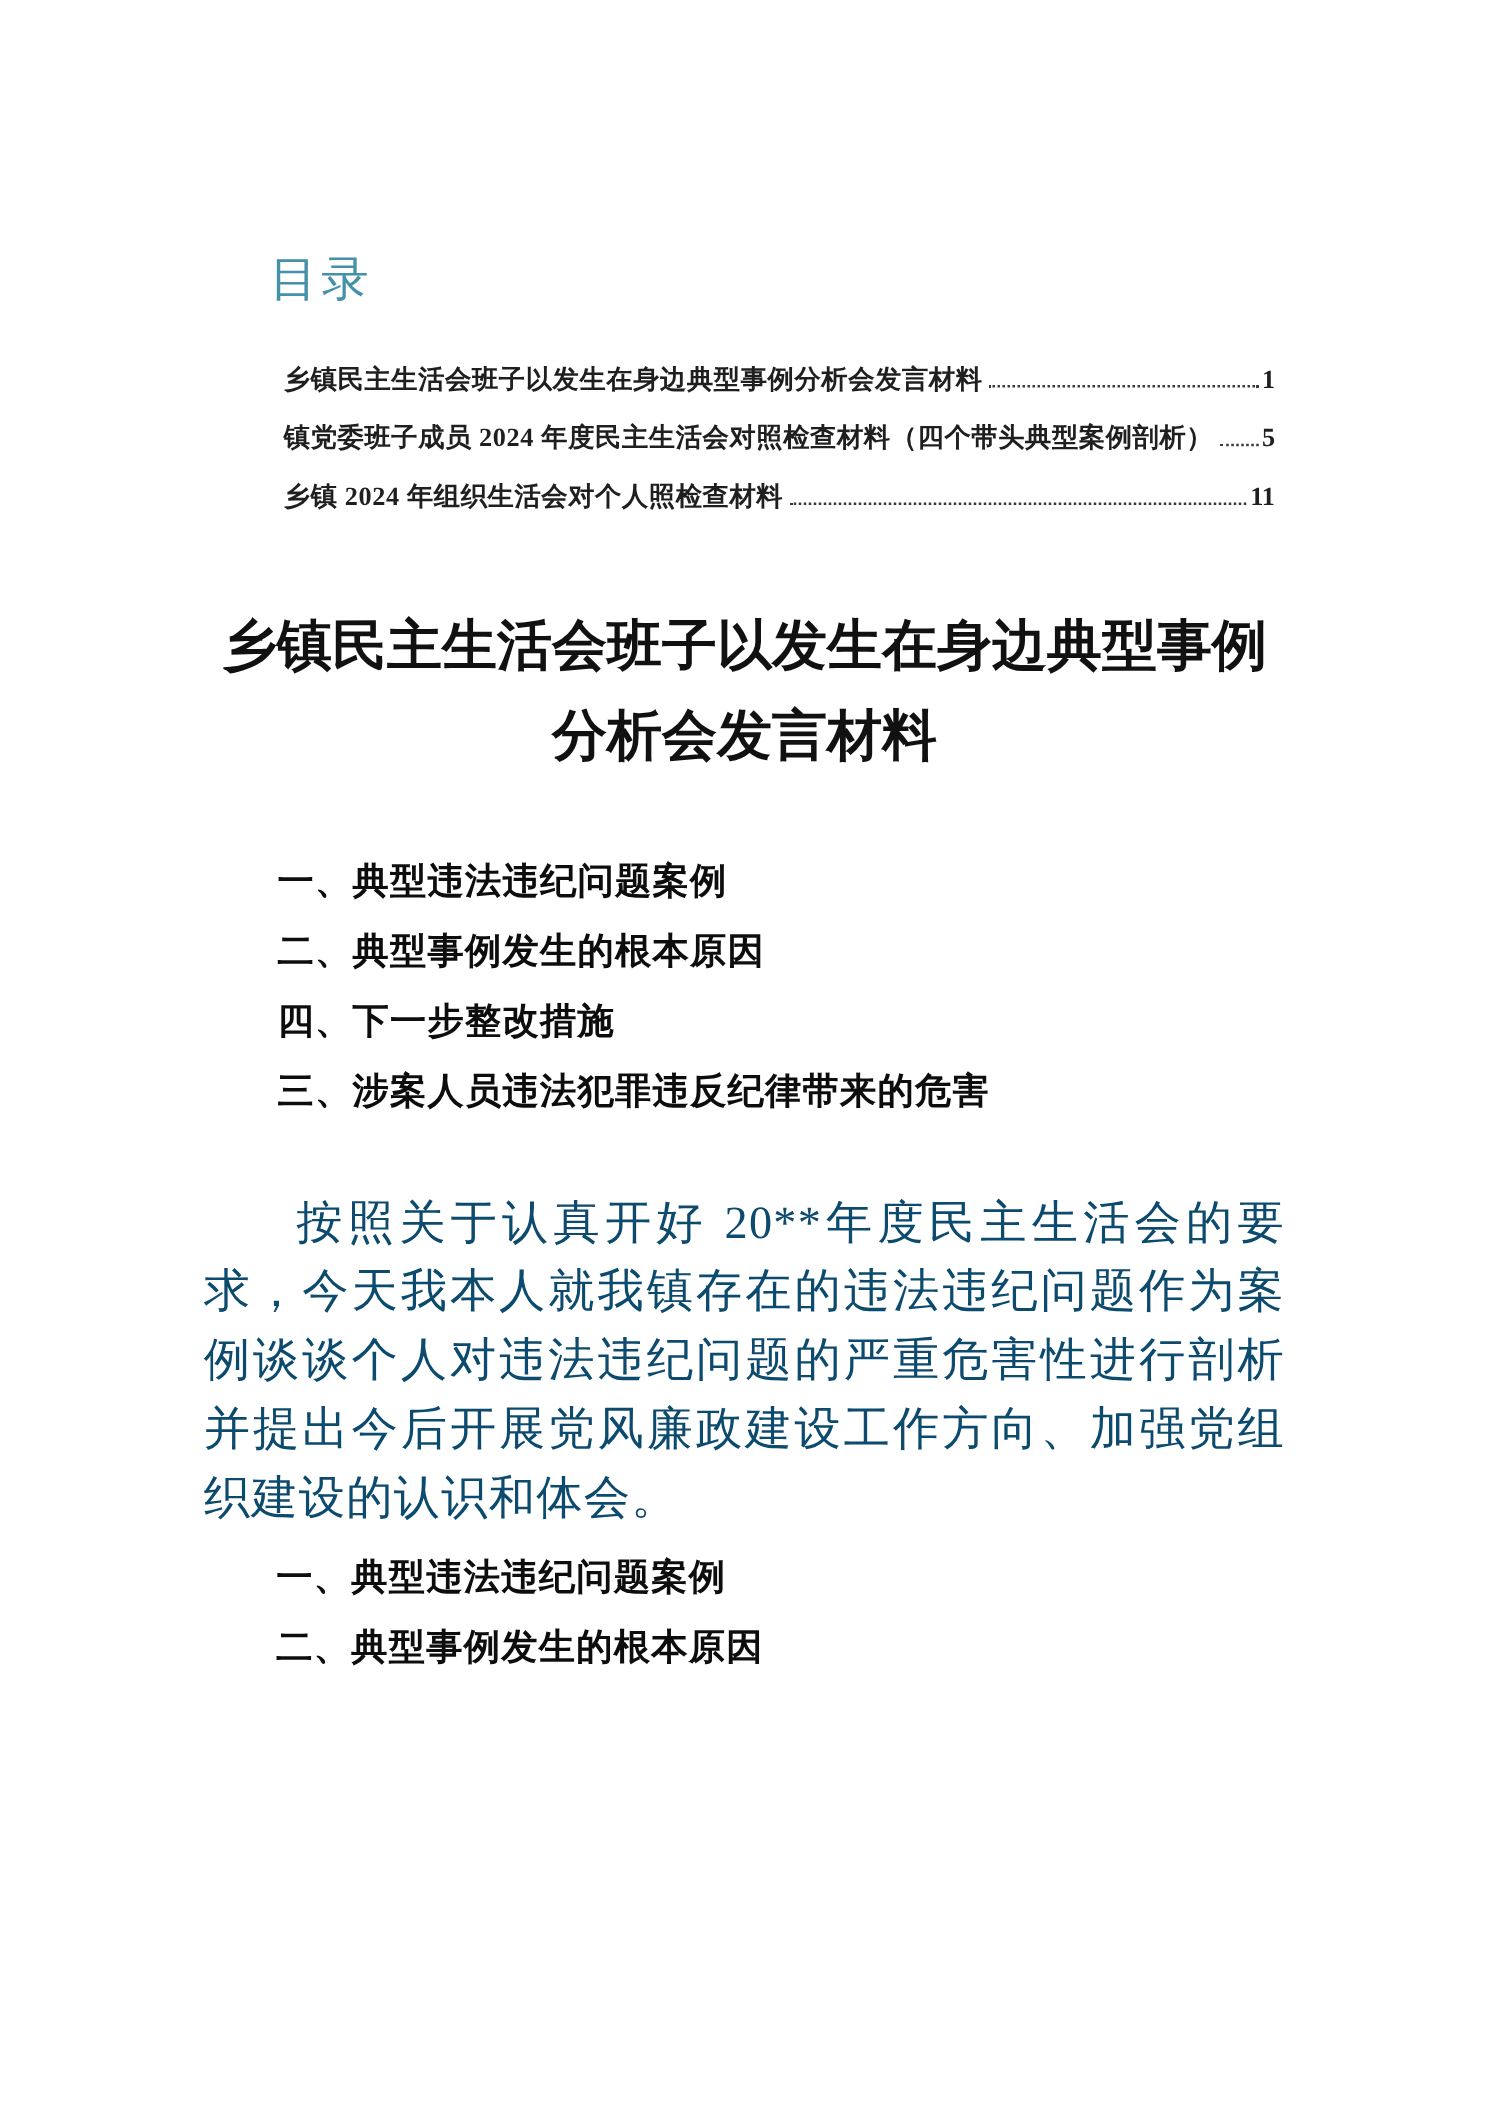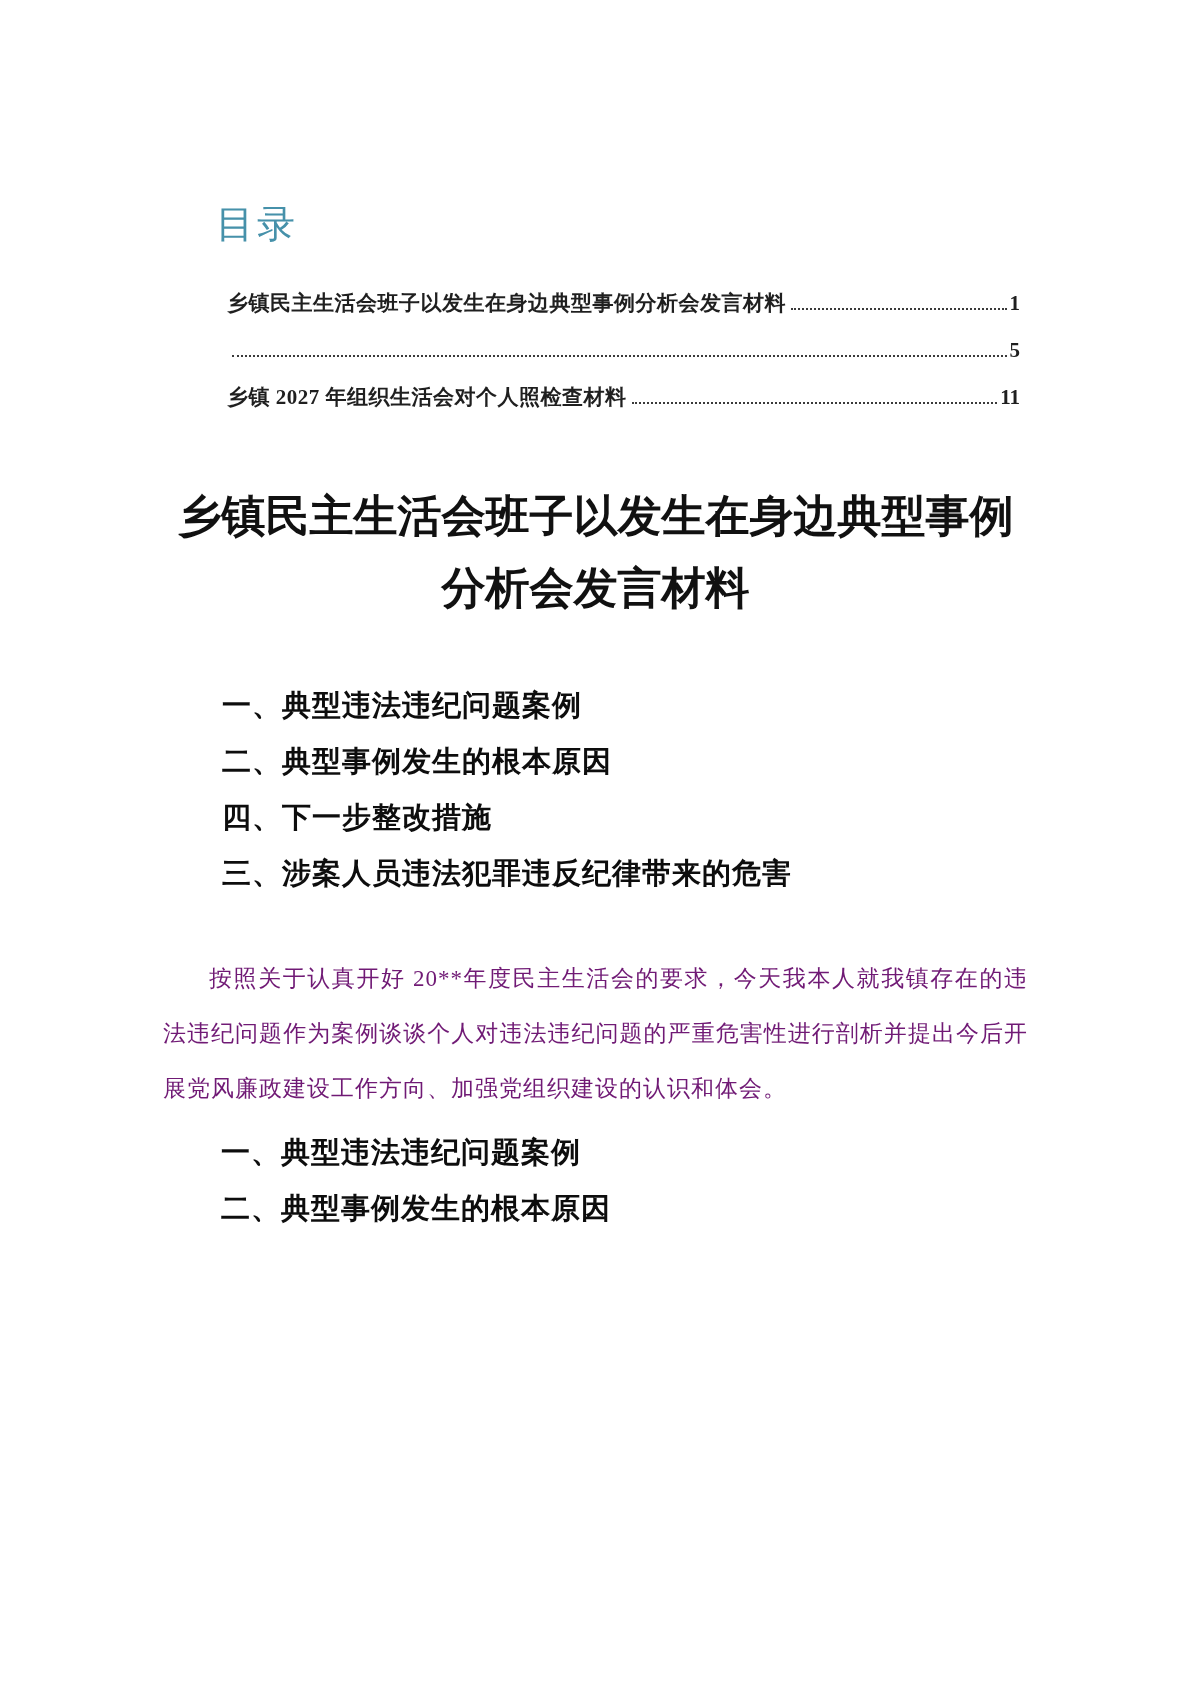--- a/index.html
+++ b/index.html
@@ -77,23 +77,23 @@
     line-height: 56px;
     color: #0d0d0d;
     letter-spacing: 1px;
   }
   
   .content {
     margin: 0 162px 0 163px;
   }
   .para-body {
     font-family: "Liberation Serif", serif;
-    font-size: 23px;
+    font-size: 37px;
     line-height: 55px;
-    color: #701a75;
+    color: #0c4a6e;
     text-indent: 2em;
     text-align: justify;
     text-justify: inter-character;
     letter-spacing: 1px;
     word-break: break-all;
   }
   .para-heading {
     font-family: "Liberation Sans", sans-serif;
     font-weight: 700;
     font-size: 29px;
@@ -114,25 +114,26 @@
 
   <div class="mulu-heading" style="color:#4691aa;">目录</div>
 
   <div class="toc">
     <div class="toc-row">
       <span class="toc-label">乡镇民主生活会班子以发生在身边典型事例分析会发言材料</span>
       <span class="toc-leader"></span>
       <span class="toc-page">1</span>
     </div>
     <div class="toc-row">
+      <span class="toc-label">镇党委班子成员 2024 年度民主生活会对照检查材料（四个带头典型案例剖析）</span>
       <span class="toc-leader"></span>
       <span class="toc-page">5</span>
     </div>
     <div class="toc-row">
-      <span class="toc-label">乡镇 2027 年组织生活会对个人照检查材料</span>
+      <span class="toc-label">乡镇 2024 年组织生活会对个人照检查材料</span>
       <span class="toc-leader"></span>
       <span class="toc-page">11</span>
     </div>
   </div>
 
   <h1 class="doc-title">乡镇民主生活会班子以发生在身边典型事例分析会发言材料</h1>
 
   <div class="outline">
     <div class="outline-item">一、典型违法违纪问题案例</div>
     <div class="outline-item">二、典型事例发生的根本原因</div>

